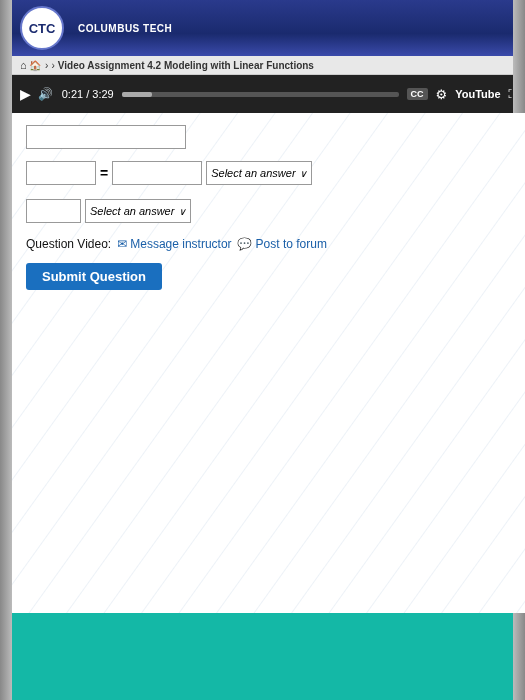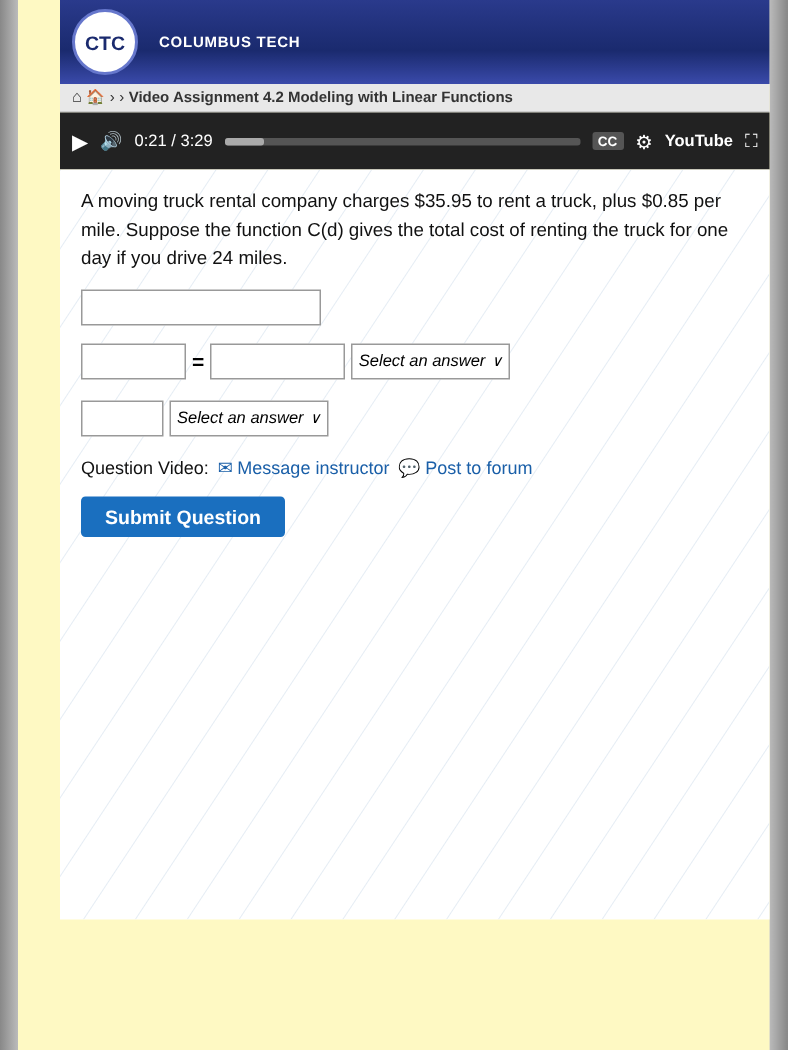--- a/index.html
+++ b/index.html
@@ -274,24 +274,22 @@
       position: fixed;
       right: 0;
       top: 0;
       width: 12px;
       height: 700px;
       background: linear-gradient(270deg, #888, #bbb);
     }
 
     .page-wrap {
       margin-left: 12px;
-      margin-right: 12px;
-      background: #fef9c3;
+      background: #14b8a6;
       min-height: 700px;
-      padding-left: 28px;
     }
   </style>
 </head>
 <body>
 
 <div class="left-sidebar"></div>
 <div class="right-sidebar"></div>
 
 <div class="page-wrap">
 
@@ -331,21 +329,20 @@
       <defs>
         <pattern id="lines" x="0" y="0" width="30" height="30" patternUnits="userSpaceOnUse" patternTransform="rotate(35)">
           <line x1="0" y1="0" x2="0" y2="30" stroke="#88aacc" stroke-width="1"></line>
         </pattern>
       </defs>
       <rect width="100%" height="100%" fill="url(#lines)" opacity="0.3"></rect>
     </svg>
 
     <div class="content-body">
       
-      <p class="problem-text">A moving truck rental company charges $35.95 to rent a truck, plus $0.85 per mile. Suppose the function C(d) gives the total cost of renting the truck for one day if you drive 24 miles.</p>
 
       
       <div style="margin-bottom: 12px;">
         <input type="text" class="input-box formula-input" style="width: 160px; height: 24px; border: 1px solid rgb(153, 153, 153); padding: 0px 4px; font-size: 12px;">
       </div>
 
       
       <div class="answer-row">
         <input type="text" class="input-box small-input" style="width: 70px; height: 24px; border: 1px solid rgb(153, 153, 153); padding: 0px 4px; font-size: 12px;">
         <span class="equals-sign">=</span>

